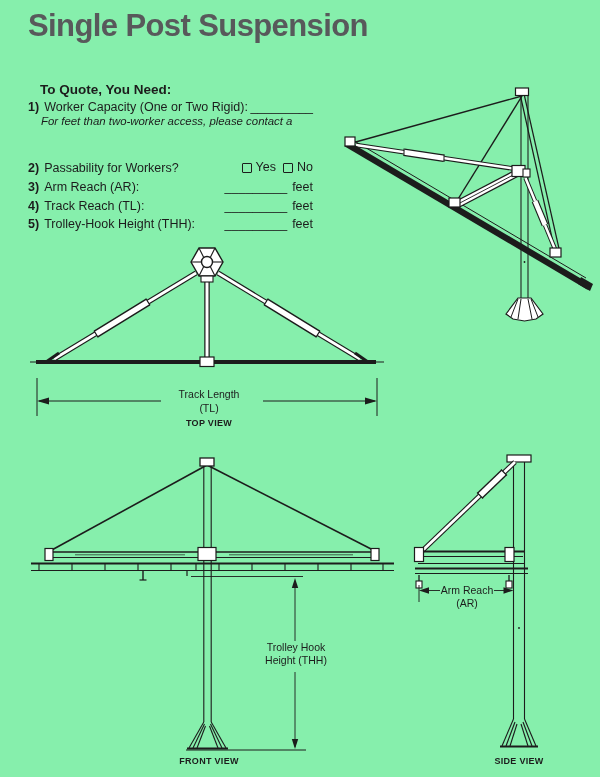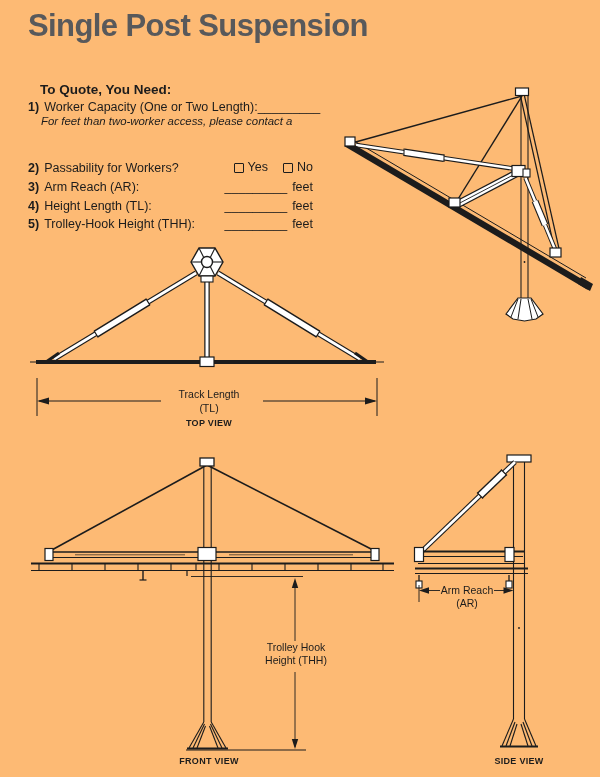--- a/index.html
+++ b/index.html
@@ -1,32 +1,32 @@
 <!DOCTYPE html>
 <html><head>
 <meta charset="utf-8">
 <style>
   html,body{margin:0;padding:0;background:#fff;}
-  .page{position:relative;width:600px;height:777px;background:#fdba74;overflow:hidden;
+  .page{position:relative;width:600px;height:777px;background:#86efac;overflow:hidden;
         font-family:"Liberation Sans",sans-serif;color:#1c1c1c;}
   .title{position:absolute;left:28px;top:8px;font-size:31px;font-weight:bold;
          color:#58595b;letter-spacing:-0.6px;white-space:nowrap;}
   .quote{position:absolute;left:28px;top:82px;width:290px;}
   .q-head{position:absolute;left:12px;top:0;font-size:13.5px;font-weight:bold;}
   .row{position:absolute;left:0;display:flex;width:285px;justify-content:space-between;
        align-items:baseline;font-size:12.5px;white-space:nowrap;}
   .num{font-weight:bold;margin-right:5px;}
   .lab{}
   .left-part{display:flex;align-items:baseline;}
   .right-part{display:flex;align-items:baseline;gap:5px;}
   .blank{letter-spacing:0;}
   .note{position:absolute;left:13px;top:33px;font-size:11.4px;line-height:13.5px;
         font-style:italic;}
   .cb-group{display:flex;align-items:center;}
-  .cb-group + .cb-group{margin-left:10px;}
+  .cb-group + .cb-group{margin-left:2px;}
   .cbx{width:8px;height:8px;border:1.4px solid #1c1c1c;display:inline-block;
        margin-right:4px;position:relative;top:0.5px;border-radius:1px;}
   .dwg{position:absolute;}
   .dwg text{font-family:"Liberation Sans",sans-serif;fill:#1c1c1c;stroke:none;}
   .dim{font-size:10.5px;}
   .cap{font-size:9px;font-weight:bold;letter-spacing:.3px;}
   .k{stroke:#1c1c1c;fill:none;}
   .w{stroke:#ffffff;fill:none;}
   .f{fill:#1c1c1c;stroke:none;}
   .wf{fill:#ffffff;stroke:#1c1c1c;}
@@ -37,21 +37,21 @@
 <div class="page">
 
   <div class="title">Single Post Suspension</div>
 
   <div class="quote">
     <div class="q-head">To Quote, You Need:</div>
 
     <div class="row" style="top:18px;">
       <span class="left-part">
         <span class="num">1)</span>
-        <span class="lab">Worker Capacity (One or Two Length):</span>
+        <span class="lab">Worker Capacity (One or Two Rigid):</span>
       </span>
       <span class="right-part">
         <span class="blank">_________</span>
       </span>
     </div>
 
     <div class="note">
       <div>For feet than two-worker access, please contact a</div>
     </div>
 
@@ -79,21 +79,21 @@
       </span>
       <span class="right-part">
         <span class="blank">_________</span>
         <span>feet</span>
       </span>
     </div>
 
     <div class="row" style="top:117px;">
       <span class="left-part">
         <span class="num">4)</span>
-        <span class="lab">Height Length (TL):</span>
+        <span class="lab">Track Reach (TL):</span>
       </span>
       <span class="right-part">
         <span class="blank">_________</span>
         <span>feet</span>
       </span>
     </div>
 
     <div class="row" style="top:135px;">
       <span class="left-part">
         <span class="num">5)</span>

